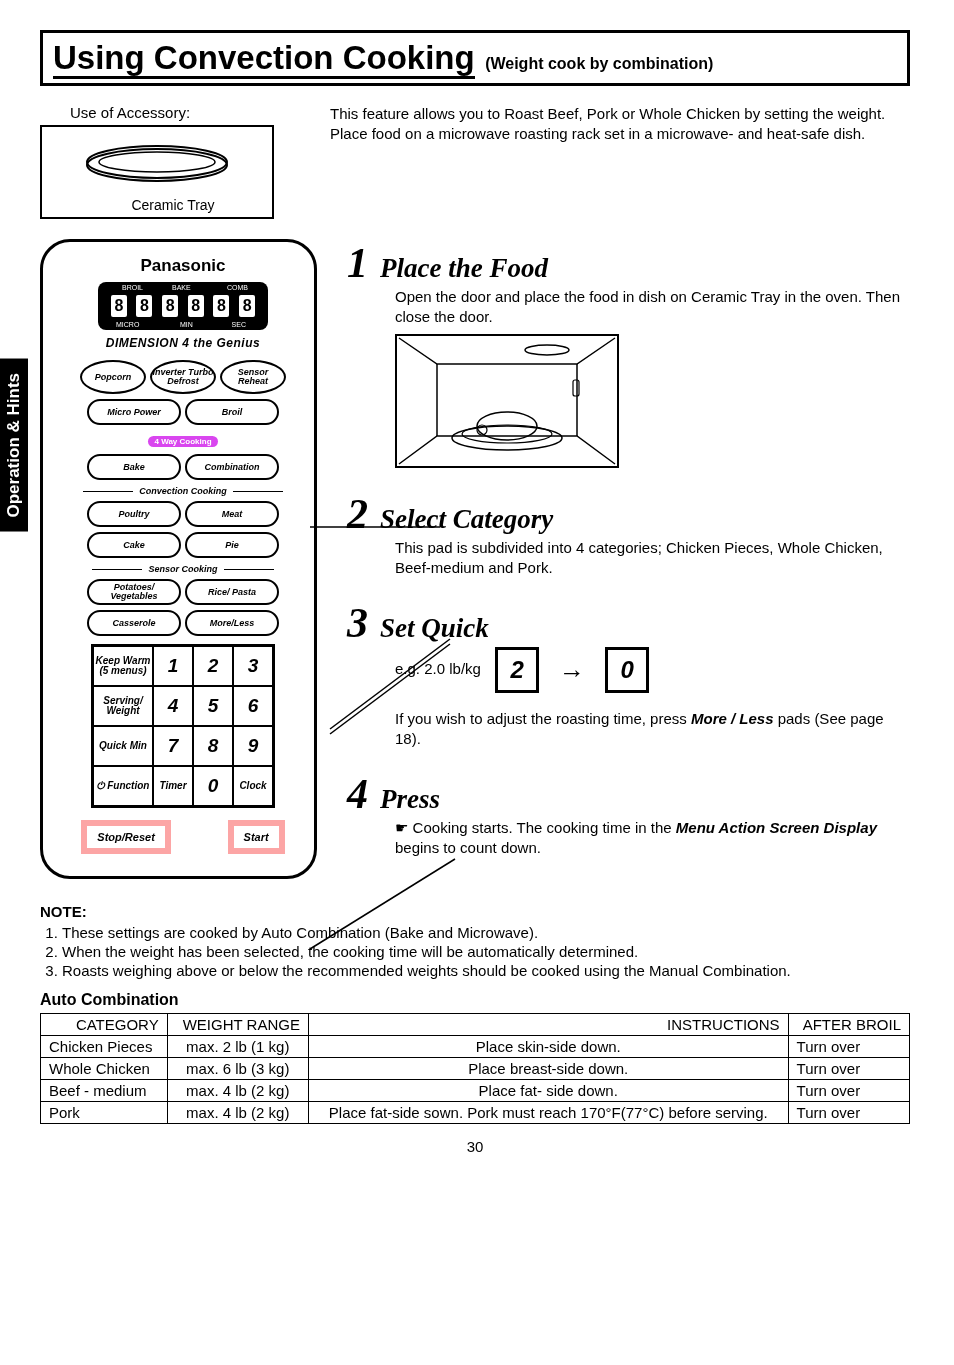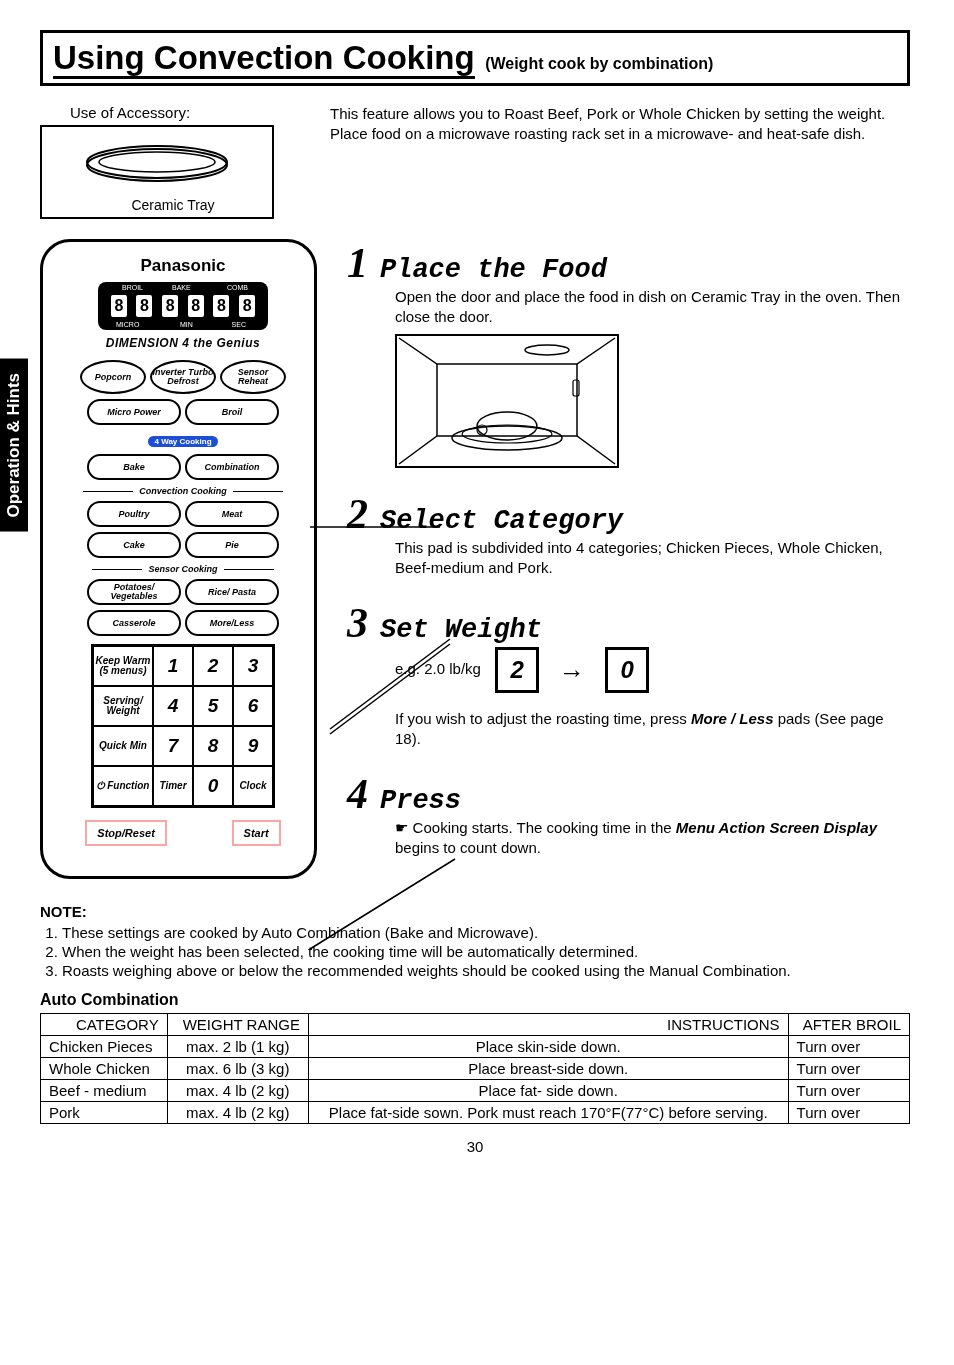--- a/index.html
+++ b/index.html
@@ -155,21 +155,21 @@
     justify-content: center;
     line-height: 1;
     text-align: center;
   }
   .oval-sm {
     width: 90px;
     height: 22px;
     border-radius: 14px;
   }
   .pill {
-    background: #1d4ed8;
+    background: #d946ef;
     color: #fff;
     font-size: 8px;
     font-weight: bold;
     border-radius: 8px;
     padding: 1px 6px;
     display: inline-block;
     margin: 2px 0;
   }
   .sect-label {
     font-size: 9px;
@@ -209,21 +209,21 @@
   .kcell.num {
     font-size: 19px;
     font-style: italic;
   }
   .bottom-btns {
     display: flex;
     justify-content: space-around;
     margin-top: 12px;
   }
   .rect-btn {
-    border: 2px solid #fca5a5;
+    border: 6px solid #fca5a5;
     font-size: 11px;
     font-weight: bold;
     font-style: italic;
     padding: 5px 10px;
     text-align: right;
   }
   .steps {
     flex: 1;
   }
   .step {
@@ -237,21 +237,21 @@
   .step-num {
     font-size: 42px;
     font-weight: bold;
     font-style: italic;
     font-family: "Times New Roman", serif;
   }
   .step-title {
     font-size: 27px;
     font-weight: bold;
     font-style: italic;
-    font-family: Liberation Mono, monospace;
+    font-family: Liberation Serif, serif;
   }
   .step-body {
     font-size: 15px;
     margin-left: 48px;
     line-height: 1.3;
   }
   .oven-ill {
     border: 2px solid #000;
     width: 220px;
     height: 130px;
@@ -458,21 +458,21 @@
       <div class="step-head">
         <span class="step-num">2</span>
         <span class="step-title">Select Category</span>
       </div>
       <div class="step-body">This pad is subdivided into 4 categories; Chicken Pieces, Whole Chicken, Beef-medium and Pork.</div>
     </div>
 
     <div class="step">
       <div class="step-head">
         <span class="step-num">3</span>
-        <span class="step-title">Set Weight</span>
+        <span class="step-title">Set Quick</span>
       </div>
       <div class="step-body">
         <span>e.g. 2.0 lb/kg</span>
         <span class="weight-boxes">
           <span class="wbox">2</span>
           <span class="arrow">→</span>
           <span class="wbox">0</span>
         </span>
         <div style="margin-top:16px">
           <span>If you wish to adjust the roasting time, press </span><b><i><span>More / Less</span></i></b><span> pads (See page 18).</span>

